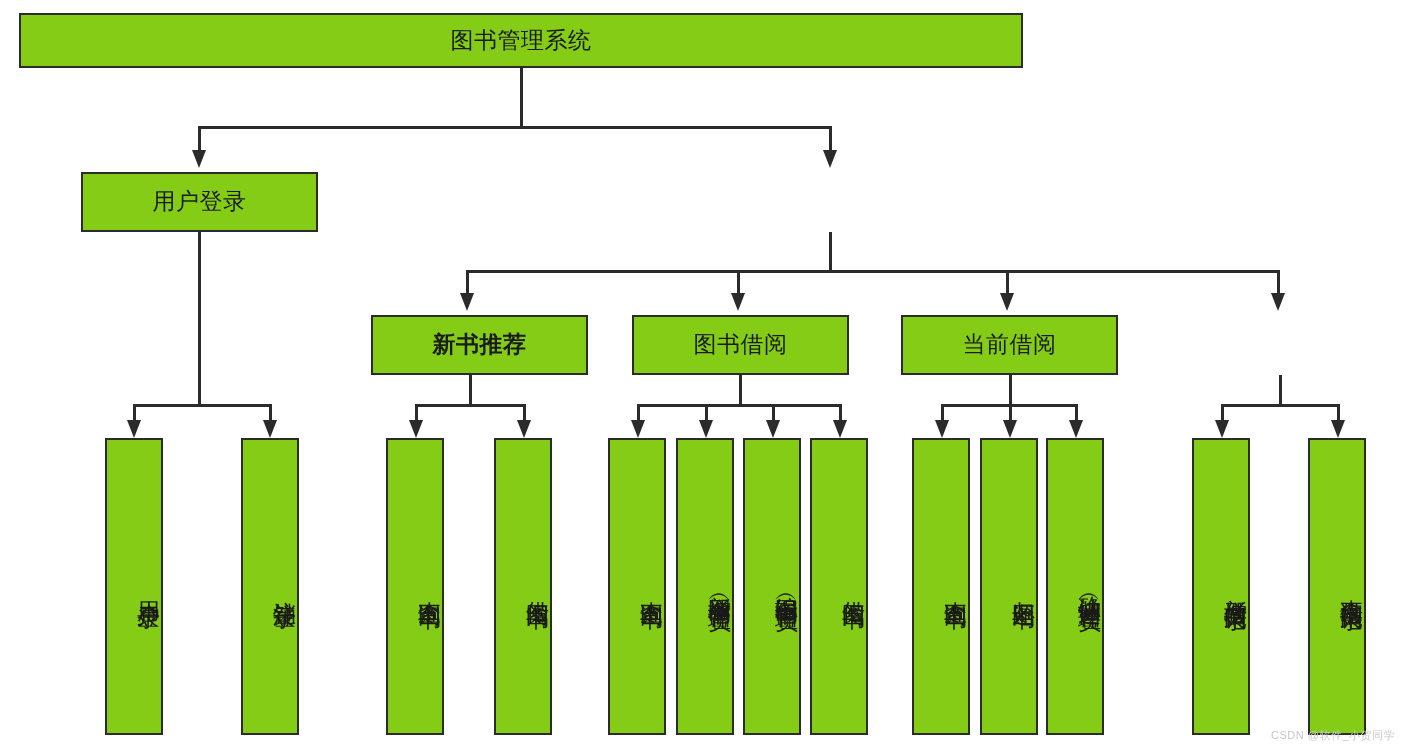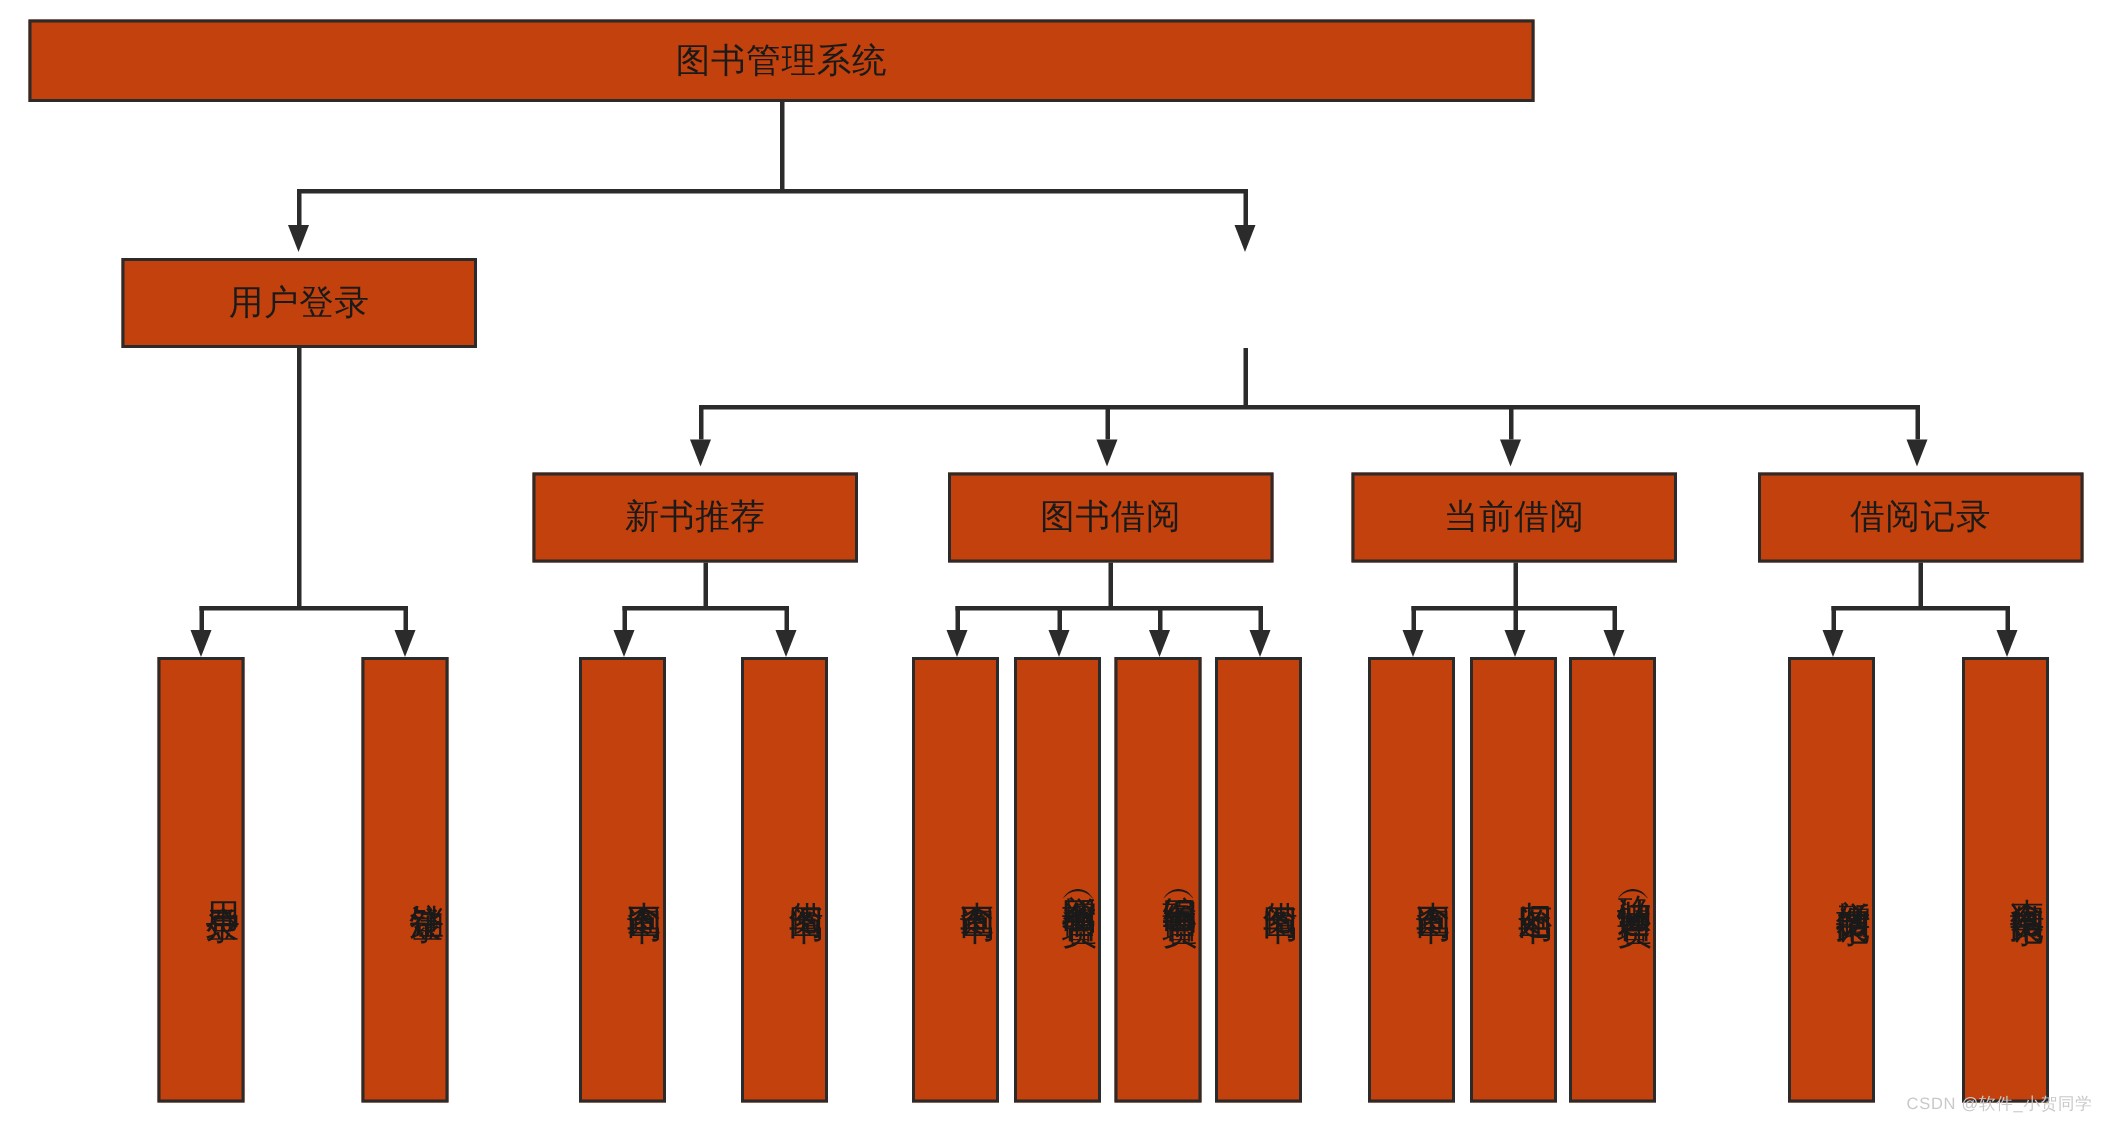--- a/index.html
+++ b/index.html
@@ -15,21 +15,21 @@
     position: relative;
     width: 1405px;
     height: 747px;
     background: #ffffff;
     overflow: hidden;
   }
   
   .node {
     position: absolute;
     box-sizing: border-box;
-    background: #c2410c;
+    background: #84cc16;
     border: 2.5px solid #2b2b2b;
     display: flex;
     align-items: center;
     justify-content: center;
     color: #1a1a1a;
     line-height: 1.12;
     text-align: center;
   }
   .node.horiz {
     font-size: 23px;
@@ -112,31 +112,28 @@
   <div class="ln h" style="left:466px; top:270px; width:814px;"></div>
   <div class="ln v" style="left:466px; top:270px; height:23px;"></div>
   <div class="arrow" style="left:460px; top:293px;"></div>
   <div class="ln v" style="left:737px; top:270px; height:23px;"></div>
   <div class="arrow" style="left:731px; top:293px;"></div>
   <div class="ln v" style="left:1006px; top:270px; height:23px;"></div>
   <div class="arrow" style="left:1000px; top:293px;"></div>
   <div class="ln v" style="left:1277px; top:270px; height:23px;"></div>
   <div class="arrow" style="left:1271px; top:293px;"></div>
 
-  <div class="node horiz" style="left:355px; top:315px; width:217px; height:60px;">
+  <div class="node horiz" style="left:371px; top:315px; width:217px; height:60px;font-weight:bold;">
     <span class="label">新书推荐</span>
   </div>
   <div class="node horiz" style="left:901px; top:315px; width:217px; height:60px;">
     <span class="label">当前借阅</span>
   </div>
   <div class="node horiz" style="left:632px; top:315px; width:217px; height:60px;">
     <span class="label">图书借阅</span>
-  </div>
-  <div class="node horiz" style="left:1172px; top:315px; width:217px; height:60px;">
-    <span class="label">借阅记录</span>
   </div>
 
   <div class="ln v" style="left:469px; top:375px; height:29px;"></div>
   <div class="ln h" style="left:415px; top:404px; width:110px;"></div>
   <div class="ln v" style="left:415px; top:404px; height:16px;"></div>
   <div class="arrow" style="left:409px; top:420px;"></div>
   <div class="ln v" style="left:523px; top:404px; height:16px;"></div>
   <div class="arrow" style="left:517px; top:420px;"></div>
 
   <div class="ln v" style="left:739px; top:375px; height:29px;"></div>

